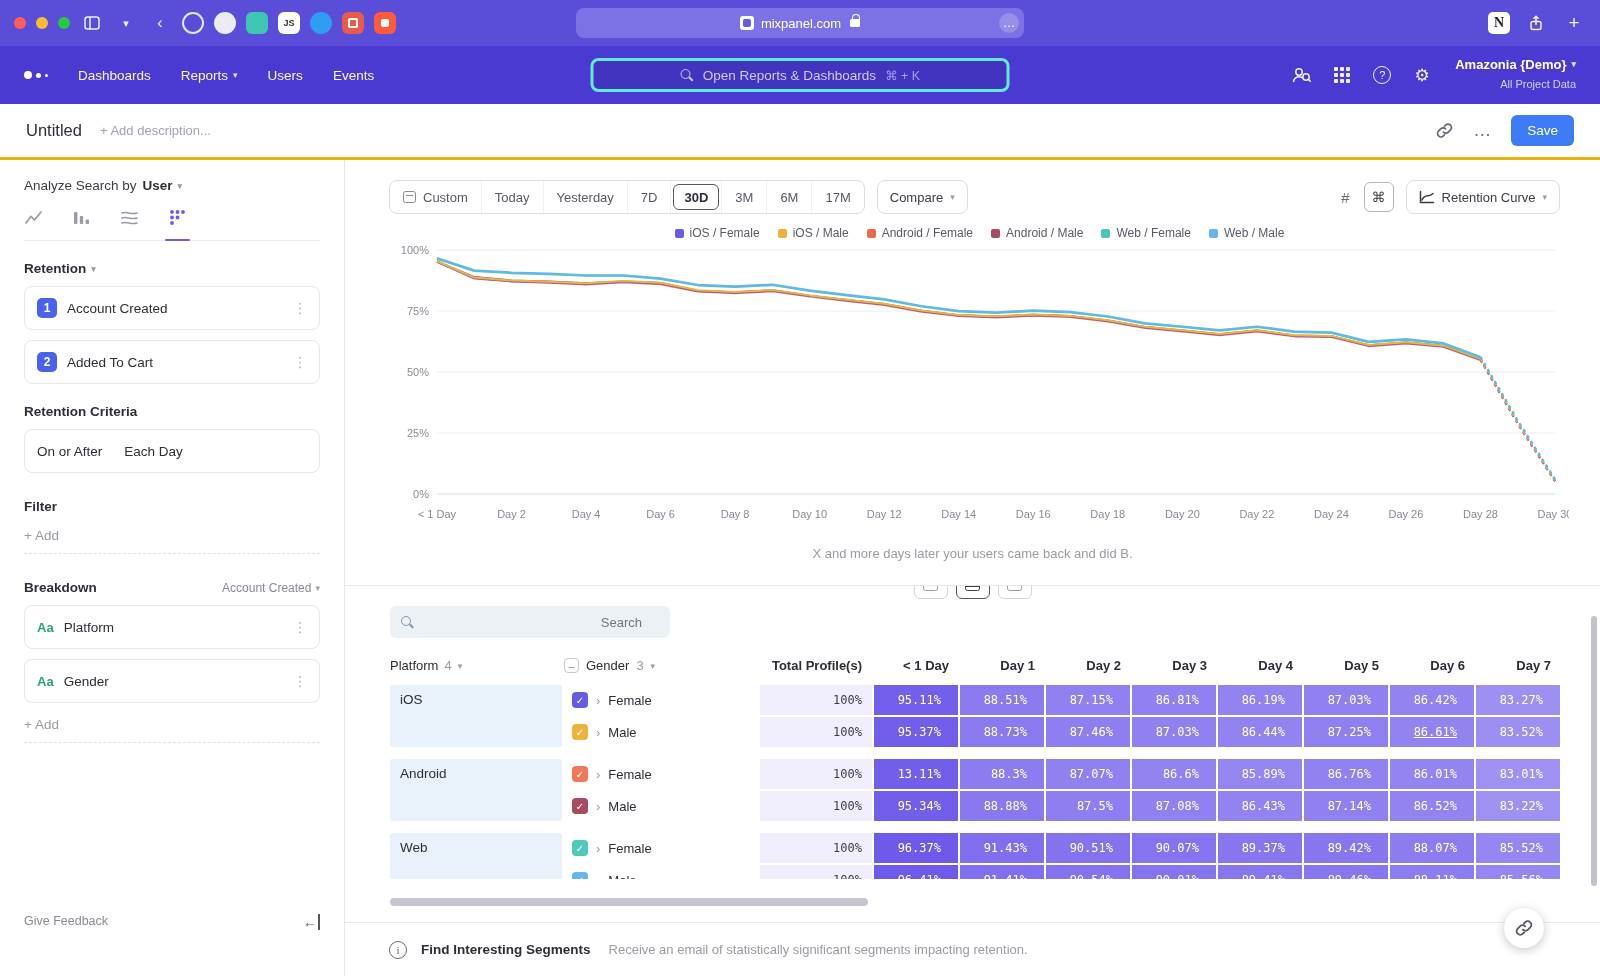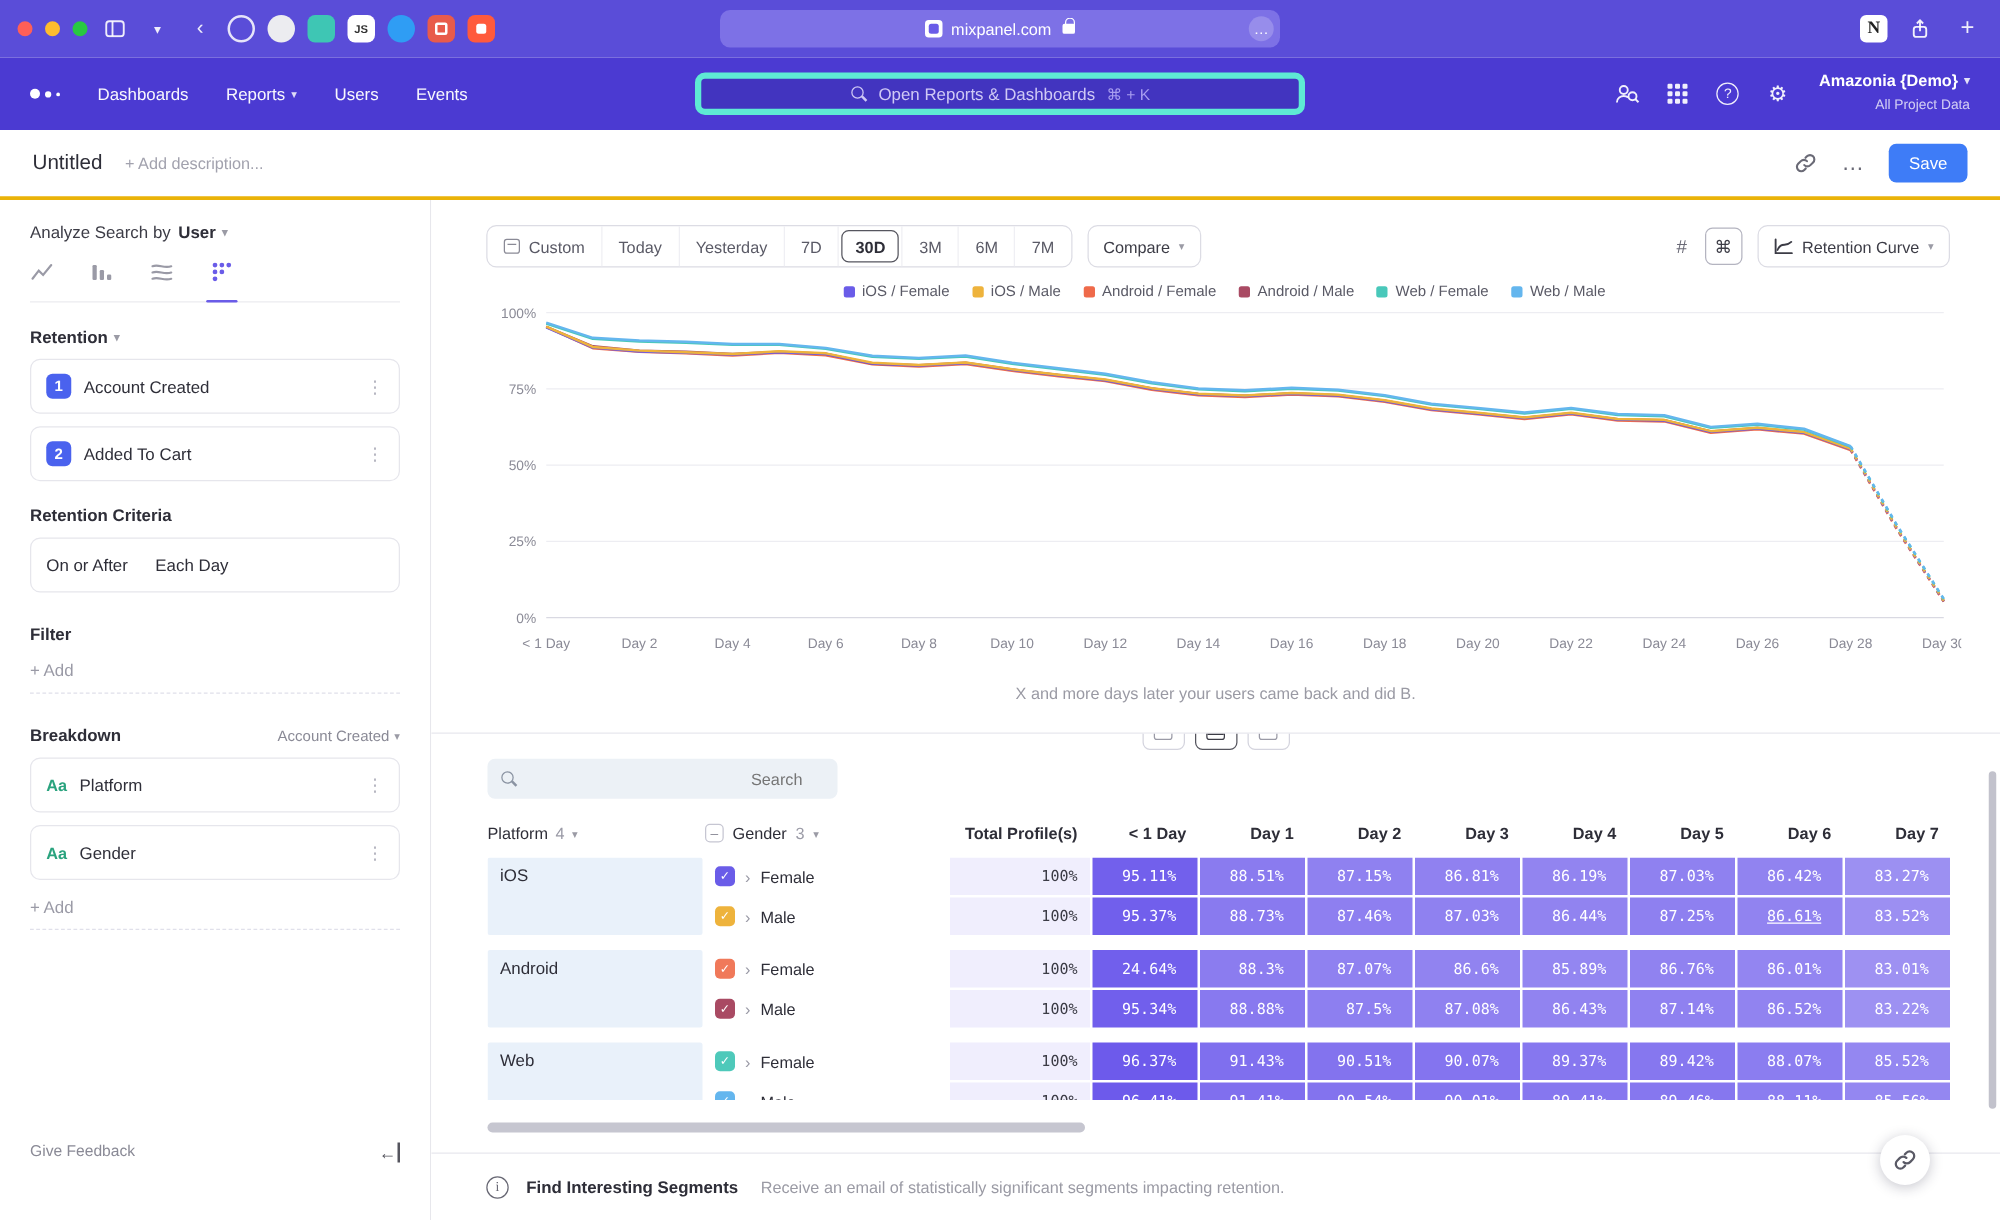--- a/index.html
+++ b/index.html
@@ -21,21 +21,21 @@
   .notion { width:22px; height:22px; background:#fff; border-radius:5px; color:#1f1f1f; display:flex; align-items:center; justify-content:center; font-family:"Liberation Serif", serif; font-weight:bold; font-size:14px; }
 
   
   .app-header { height:58px; background:#4b3ad2; display:flex; align-items:center; padding:0 24px; color:#fff; position:relative; }
   .mx-logo { display:flex; align-items:center; gap:4px; margin-right:30px; }
   .mx-logo i { display:block; border-radius:50%; background:#fff; }
   .mx-logo i:nth-child(1){width:8px;height:8px}.mx-logo i:nth-child(2){width:5px;height:5px}.mx-logo i:nth-child(3){width:3px;height:3px}
   .app-nav { display:flex; align-items:center; gap:30px; font-size:13.5px; }
   .app-nav .nav-item { display:flex; align-items:center; gap:5px; cursor:pointer; color:rgba(255,255,255,.96); }
   .chev { font-size:9px; opacity:.85; }
-  .hdr-search { position:absolute; left:50%; transform:translateX(-50%); width:488px; height:34px; background:#4234bf; border:5px solid #5eead4; border-radius:8px; display:flex; align-items:center; justify-content:center; gap:9px; font-size:13.5px; color:#cfc9f5; }
+  .hdr-search { position:absolute; left:50%; transform:translateX(-50%); width:419px; height:34px; background:#4234bf; border:3px solid #5eead4; border-radius:8px; display:flex; align-items:center; justify-content:center; gap:9px; font-size:13.5px; color:#cfc9f5; }
   .hdr-search .kbd { color:#a89ef0; font-size:12.5px; }
   .mag { width:14px; height:14px; position:relative; display:inline-block; }
   .mag::before { content:''; position:absolute; width:8px; height:8px; border:1.6px solid currentColor; border-radius:50%; left:1px; top:1px; }
   .mag::after { content:''; position:absolute; width:5px; height:1.7px; background:currentColor; transform:rotate(45deg); left:9px; top:10px; }
   .hdr-right { margin-left:auto; display:flex; align-items:center; gap:18px; }
   .hdr-ic { width:22px; height:22px; display:flex; align-items:center; justify-content:center; color:rgba(255,255,255,.92); font-size:17px; }
   .help-circ { width:18px; height:18px; border:1.5px solid rgba(255,255,255,.92); border-radius:50%; font-size:11px; display:flex; align-items:center; justify-content:center; }
   .grid9 { display:grid; grid-template-columns:repeat(3,4px); grid-template-rows:repeat(3,4px); gap:2px; }
   .grid9 i { background:rgba(255,255,255,.92); border-radius:1px; }
   .project { text-align:right; line-height:1.25; margin-left:4px; }
@@ -368,21 +368,21 @@
           <button class="seg-item active">
             <span>30D</span>
           </button>
           <button class="seg-item">
             <span>3M</span>
           </button>
           <button class="seg-item">
             <span>6M</span>
           </button>
           <button class="seg-item">
-            <span>7M</span>
+            <span>17M</span>
           </button>
         </div>
       <button class="tb-btn">
           <span>Compare</span>
           <span class="chev" style="color:#8a8a96">▾</span>
         </button>
       <div class="tb-right">
         <button class="hash-btn">#</button>
         <button class="cmd-btn">⌘</button>
         <button class="tb-btn" style="margin-left:2px">
@@ -551,21 +551,21 @@
           <div class="t-group">
             <div class="t-platform">Android</div>
             <div class="t-rows">
               <div class="t-row">
                 <div class="t-gender">
                   <span class="cbx" style="background: rgb(240, 121, 90);">✓</span>
                   <span class="expander">›</span>
                   <span>Female</span>
                 </div>
                 <div class="cell t-total">100%</div>
-                <div class="cell t-day" style="background: rgba(98, 78, 234, 0.9);">24.64%</div>
+                <div class="cell t-day" style="background: rgba(98, 78, 234, 0.9);">13.11%</div>
                 <div class="cell t-day" style="background: rgba(98, 78, 234, 0.74);">88.3%</div>
                 <div class="cell t-day" style="background: rgba(98, 78, 234, 0.714);">87.07%</div>
                 <div class="cell t-day" style="background: rgba(98, 78, 234, 0.7);">86.6%</div>
                 <div class="cell t-day" style="background: rgba(98, 78, 234, 0.686);">85.89%</div>
                 <div class="cell t-day" style="background: rgba(98, 78, 234, 0.706);">86.76%</div>
                 <div class="cell t-day" style="background: rgba(98, 78, 234, 0.69);">86.01%</div>
                 <div class="cell t-day" style="background: rgba(98, 78, 234, 0.62);">83.01%</div>
               </div>
               <div class="t-row">
                 <div class="t-gender">

